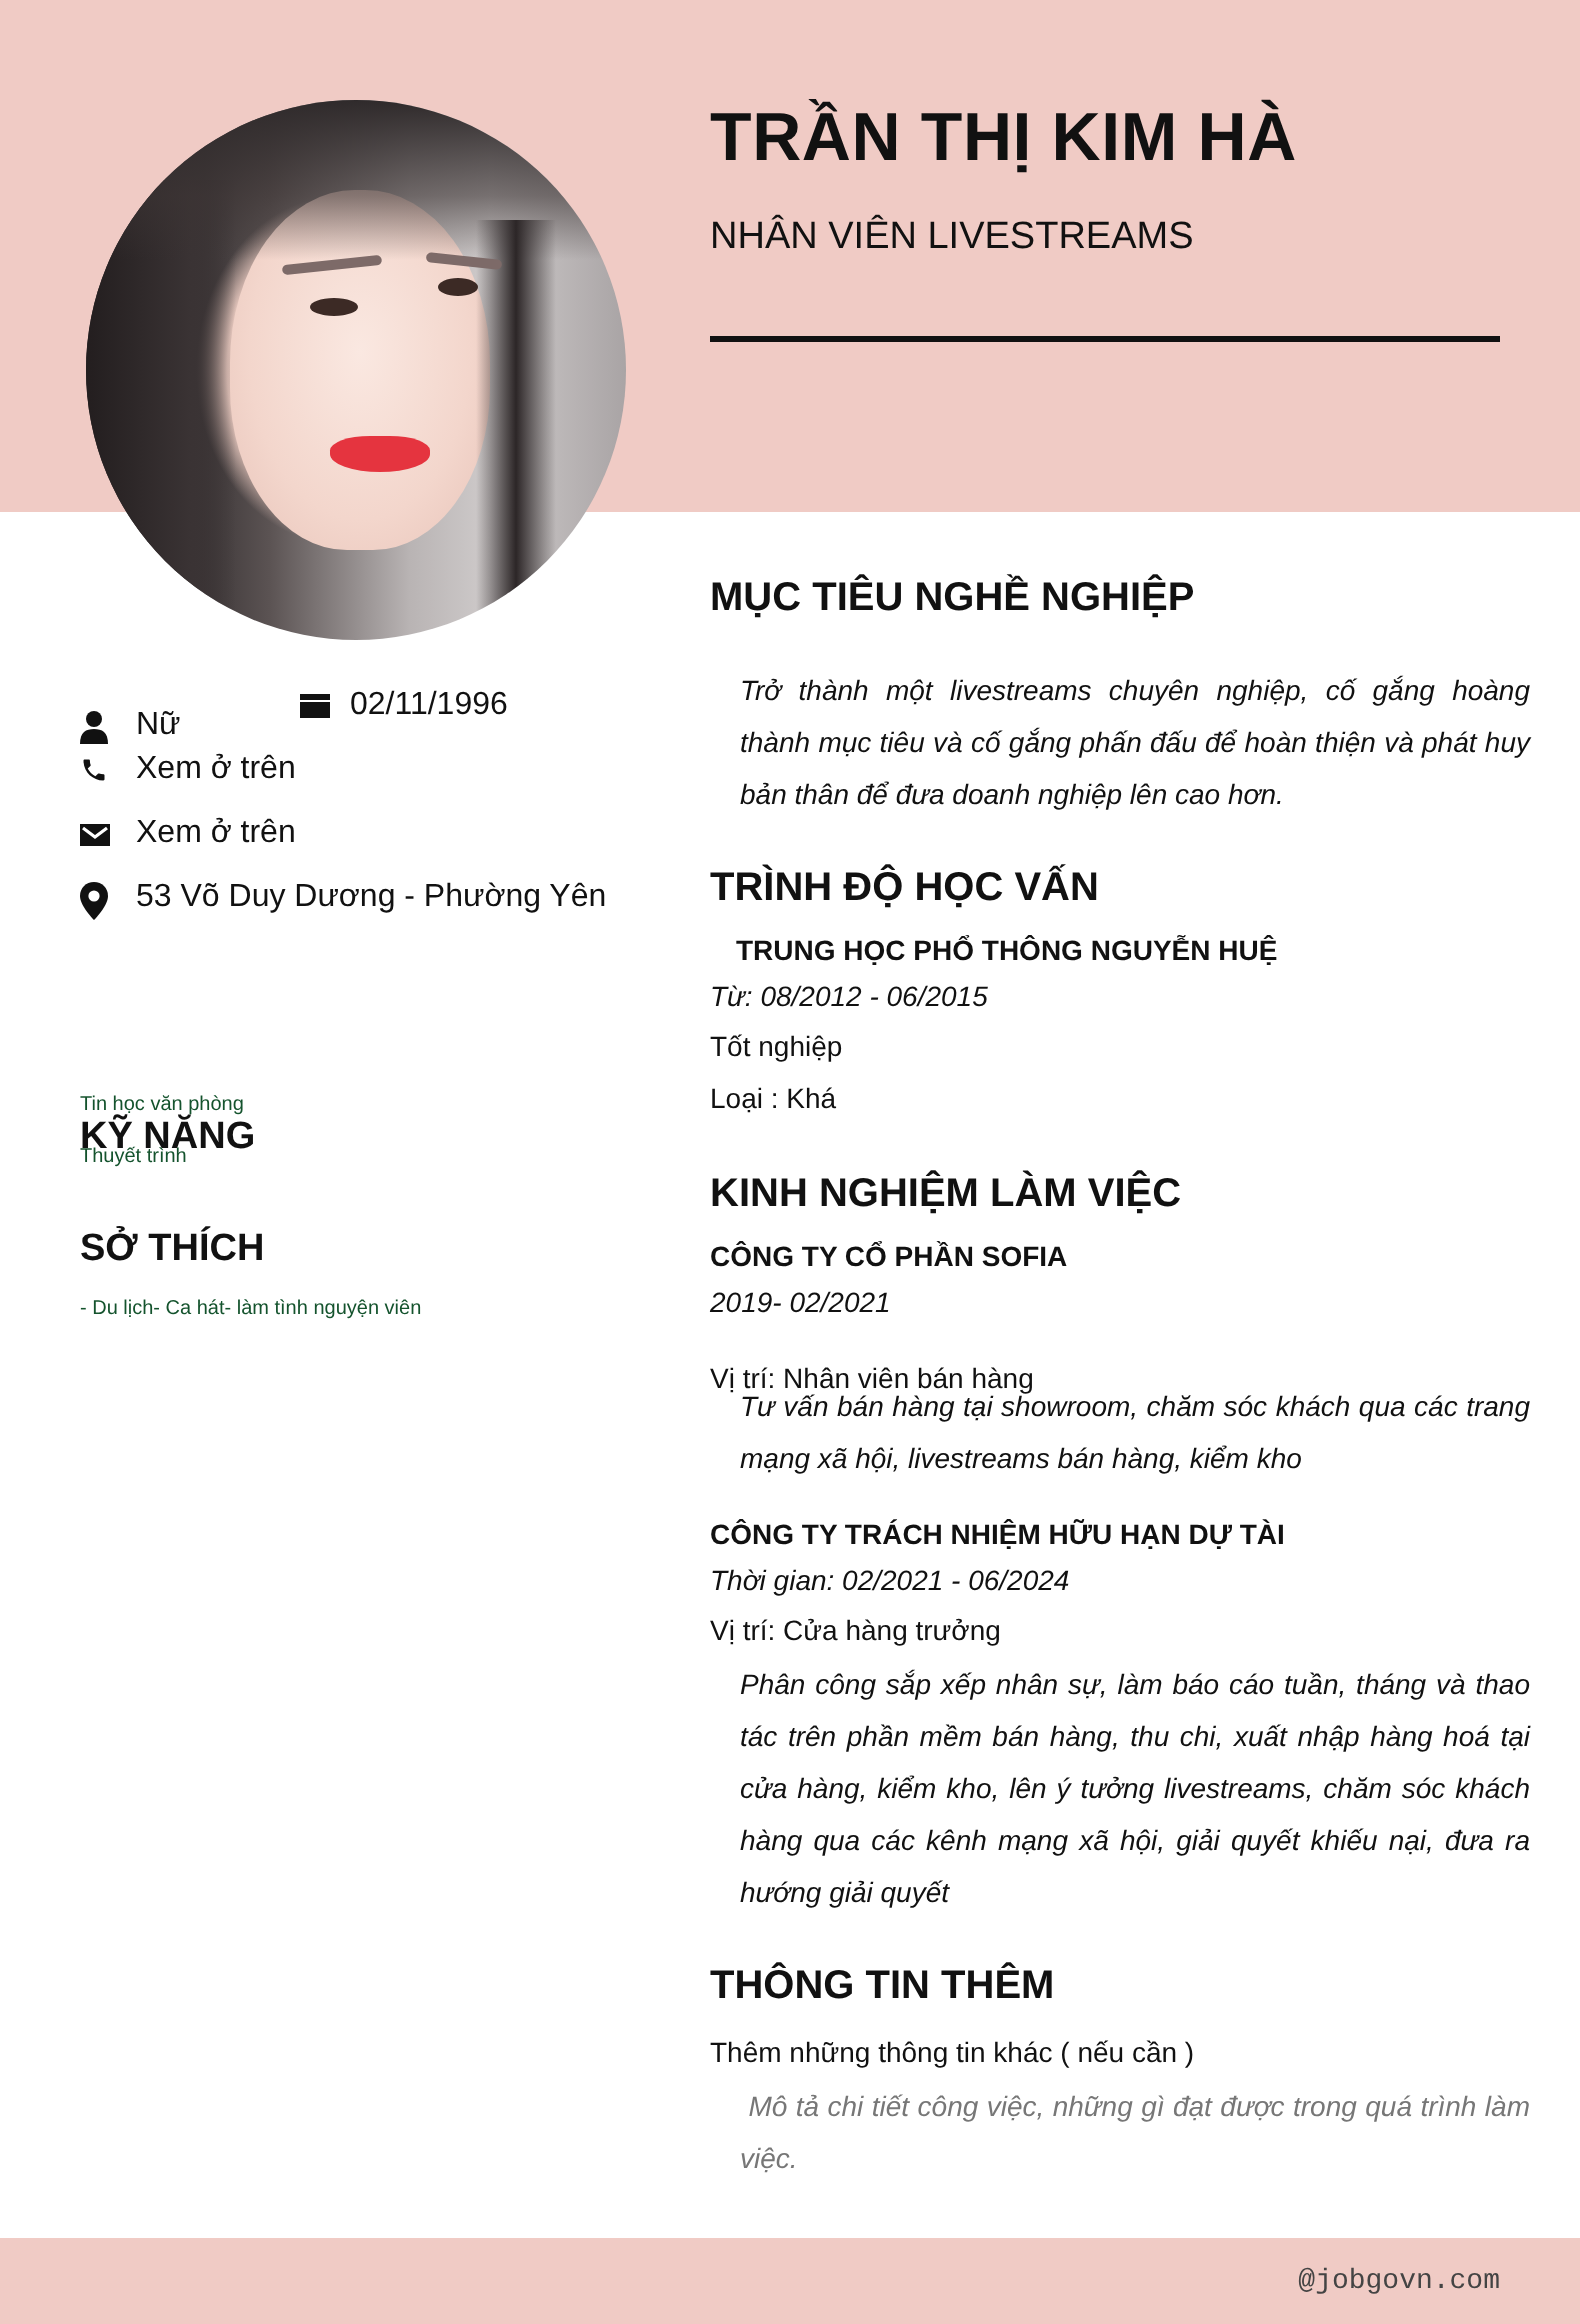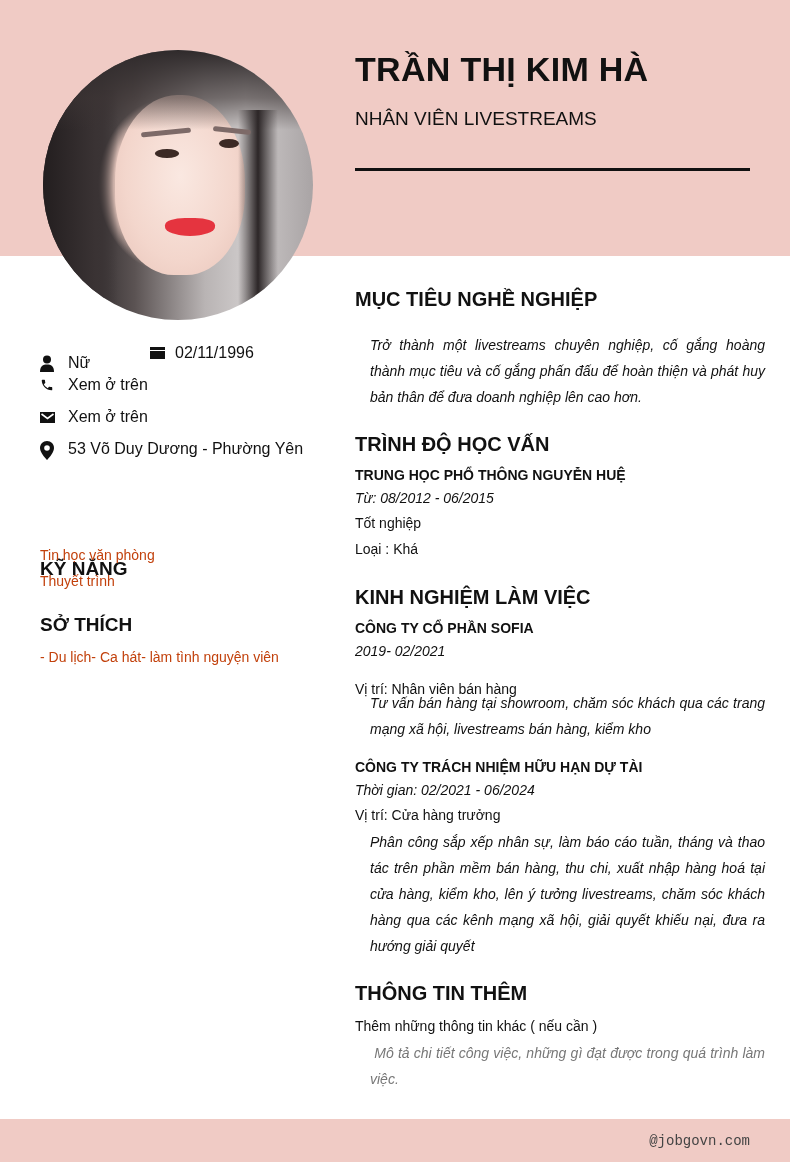--- a/index.html
+++ b/index.html
@@ -29,21 +29,21 @@
     
     .name { position: absolute; left: 355px; top: 50px; font-size: 34px; font-weight: 700; letter-spacing: 0.3px; color: #111; text-align: right; }
     .job-title { position: absolute; left: 355px; top: 108px; font-size: 19px; font-weight: 400; color: #111; }
     .title-rule { position: absolute; left: 355px; top: 168px; width: 395px; height: 3px; background: #111; }
 
     
     .contact-row { position: absolute; display: flex; align-items: flex-start; font-size: 16px; line-height: 24px; color: #111; }
     .contact-icon { width: 28px; height: 24px; display: flex; align-items: center; justify-content: flex-start; }
     .contact-icon svg { display: block; }
     .left-heading { position: absolute; left: 40px; font-size: 19px; font-weight: 700; color: #111; }
-    .left-item { position: absolute; left: 40px; font-size: 14px; color: #c2410c; text-align: right; }
+    .left-item { position: absolute; left: 40px; font-size: 10px; color: #14532d; text-align: right; }
 
     
     .section-heading { position: absolute; left: 355px; font-size: 20px; font-weight: 700; color: #111; }
     .para { position: absolute; left: 370px; width: 395px; font-size: 14px; line-height: 26px; text-align: justify; color: #111; font-style: italic; }
     .sub-heading { position: absolute; left: 355px; font-size: 14px; font-weight: 700; color: #111; }
     .italic-line { position: absolute; left: 355px; font-size: 14px; font-style: italic; color: #111; }
     .line { position: absolute; left: 355px; font-size: 14px; color: #111; }
     .muted { color: #777; }
   </style>
 </head>
@@ -118,21 +118,21 @@
 <div class="left-item" style="top:547px;">Tin học văn phòng</div>
 <div class="left-item" style="top:573px;">Thuyết trình</div>
 
 <div class="left-heading" style="top:614px;">SỞ THÍCH</div>
 <div class="left-item" style="top:649px;">- Du lịch- Ca hát- làm tình nguyện viên</div>
 
 <div class="section-heading" style="top:288px;">MỤC TIÊU NGHỀ NGHIỆP</div>
 <div class="para" style="top:332px;">Trở thành một livestreams chuyên nghiệp, cố gắng hoàng thành mục tiêu và cố gắng phấn đấu để hoàn thiện và phát huy bản thân để đưa doanh nghiệp lên cao hơn.</div>
 
 <div class="section-heading" style="top:433px;">TRÌNH ĐỘ HỌC VẤN</div>
-<div class="sub-heading" style="top:467px;">TRUNG HỌC PHỔ THÔNG NGUYỄN HUỆ</div>
+<div class="sub-heading" style="top:467px;margin-left:13px;">TRUNG HỌC PHỔ THÔNG NGUYỄN HUỆ</div>
 <div class="italic-line" style="top:490px;">Từ: 08/2012 - 06/2015</div>
 <div class="line" style="top:515px;">Tốt nghiệp</div>
 <div class="line" style="top:541px;">Loại : Khá</div>
 
 <div class="section-heading" style="top:586px;">KINH NGHIỆM LÀM VIỆC</div>
 
 <div class="sub-heading" style="top:620px;">CÔNG TY CỔ PHẦN SOFIA</div>
 <div class="italic-line" style="top:643px;">2019- 02/2021</div>
 <div class="line" style="top:681px;">Vị trí: Nhân viên bán hàng</div>
 <div class="para" style="top:690px;">Tư vấn bán hàng tại showroom, chăm sóc khách qua các trang mạng xã hội, livestreams bán hàng, kiểm kho</div>

